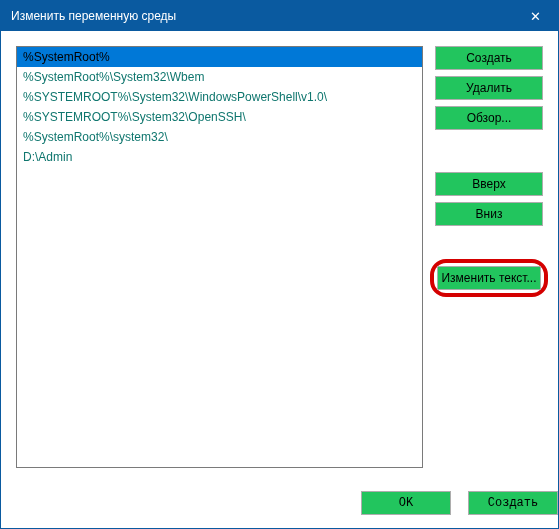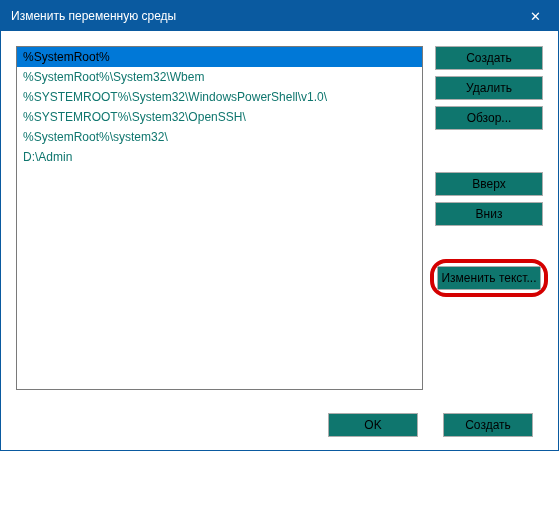--- a/index.html
+++ b/index.html
@@ -8,21 +8,21 @@
     padding: 0;
     font-family: 'Segoe UI', Tahoma, sans-serif;
     font-size: 12px;
     background: #fff;
     width: 559px;
     height: 529px;
     overflow: hidden;
   }
   .dialog {
     width: 559px;
-    height: 451px;
+    height: 529px;
     background: #fff;
     border: 1px solid #0a5aa0;
     position: relative;
   }
   .titlebar {
     height: 30px;
     background: #0a5aa0;
     color: #fff;
     display: flex;
     align-items: center;
@@ -68,21 +68,21 @@
     color: #000000;
   }
   .button-col {
     display: flex;
     flex-direction: column;
     gap: 6px;
     width: 108px;
   }
   .btn {
     height: 24px;
-    background: #0f766e;
+    background: #22c55e;
     border: 1px solid #adadad;
     font-size: 12px;
     font-family: inherit;
     cursor: pointer;
     padding: 0 0;
     text-align: left;
     display: flex;
     align-items: center;
     justify-content: center;
     color: #000;
@@ -94,23 +94,24 @@
     border-radius: 16px;
     padding: 3px;
     margin: -3px -5px;
   }
   .highlight-frame .btn {
     width: 100%;
   }
   .footer {
     position: absolute;
     bottom: 13px;
-    right: 25px;
+    right: 0;
     display: flex;
-    gap: 25px;
+    gap: 17px;
+    font-family: Liberation Mono, monospace;
   }
   .footer .btn {
     width: 90px;
   }
 </style>
 </head>
 <body>
 
 <div class="dialog">
 

